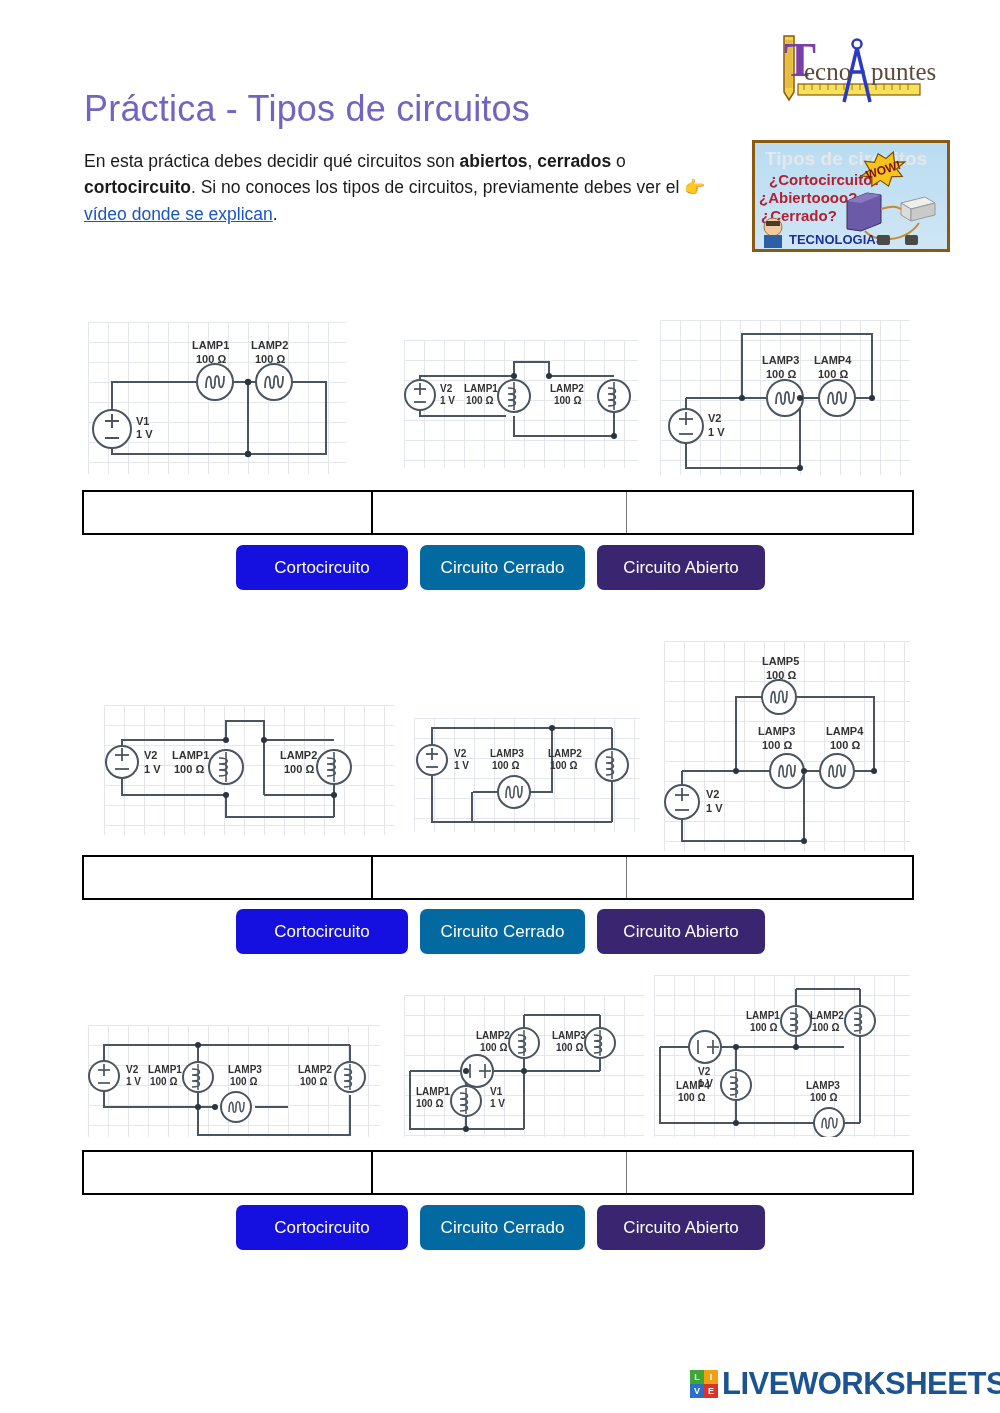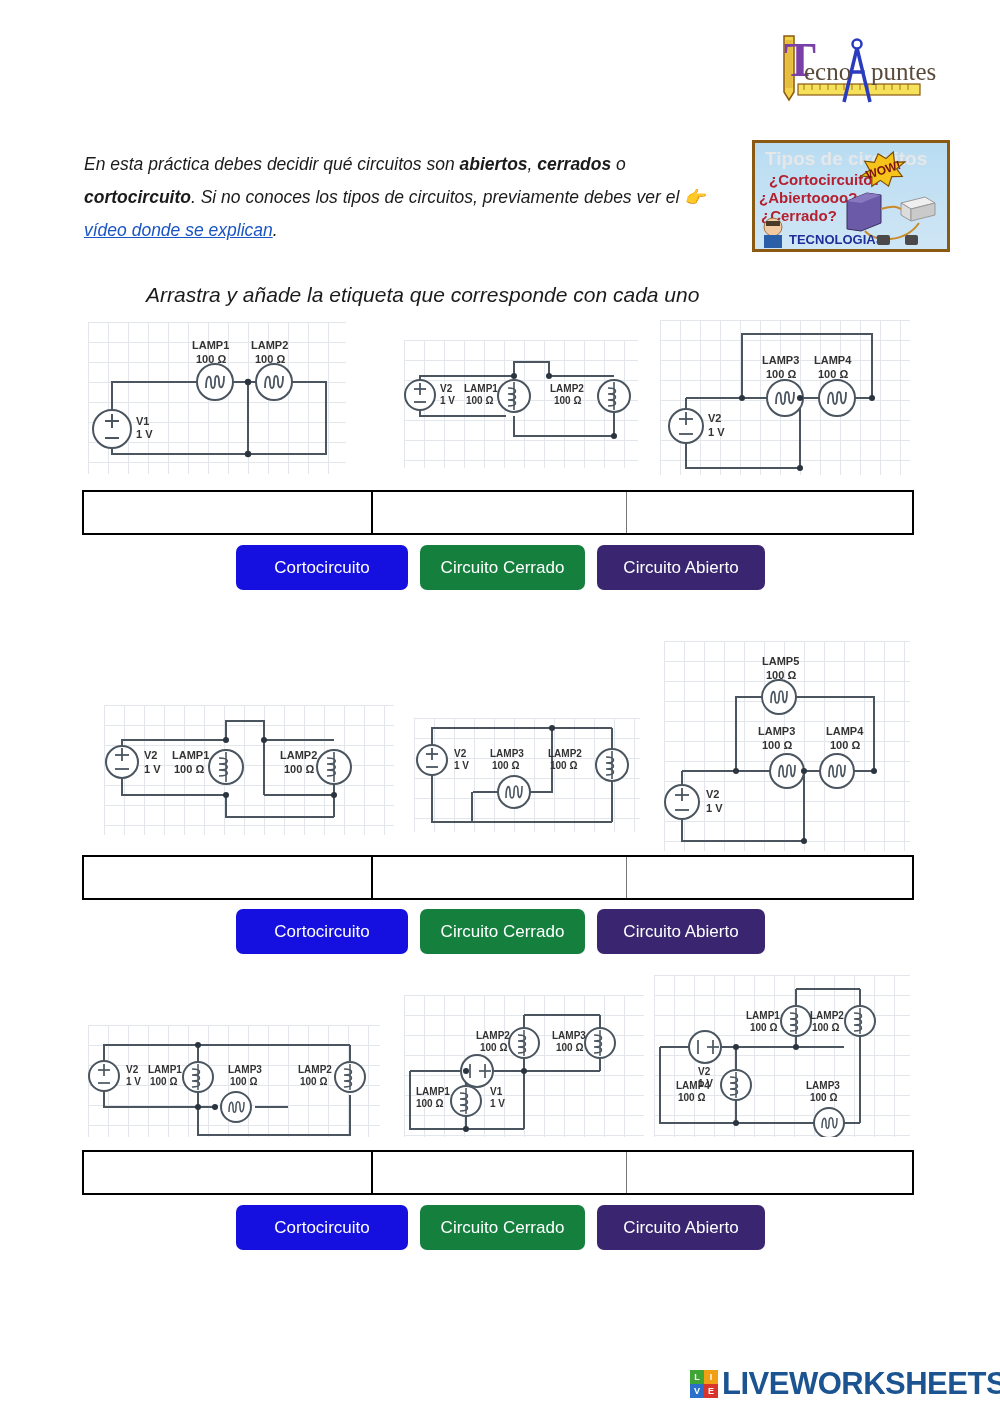--- a/index.html
+++ b/index.html
@@ -15,21 +15,21 @@
   .page { position:relative; width:1000px; height:1413px; }
 
   
   .title {
     position:absolute; left:84px; top:88px;
     font-size:36px; font-weight:400; color:#7264c0;
     letter-spacing:0.2px; white-space:nowrap;
   }
   .intro {
     position:absolute; left:84px; top:148px; width:655px;
-    font-size:17.5px; line-height:33px; color:#1b1b1b;font-style:italic;
+    font-size:17.5px; line-height:26px; color:#1b1b1b;
   }
   .intro b { font-weight:bold; }
   .link {
     color:#1a55c4; text-decoration:underline; cursor:pointer;
   }
   .hand { font-size:17px; margin-right:3px; }
 
   
   .logo-tecno {
     position:absolute; left:768px; top:28px; width:182px; height:84px;
@@ -69,21 +69,21 @@
 
   
   .labels { position:absolute; left:236px; display:flex; gap:12px; }
   .lbl {
     border-radius:7px; color:#fff; font-size:17px;
     display:flex; align-items:center; justify-content:center;
     height:45px; white-space:nowrap; cursor:pointer;
     padding:0 14px;
   }
   .lbl.corto { background:#1510e0; width:172px; }
-  .lbl.cerrado { background:#15803d; width:165px; }
+  .lbl.cerrado { background:#0369a1; width:165px; }
   .lbl.abierto { background:#3a2670; width:168px;text-align:center; }
 
   
   .footer {
     position:absolute; left:690px; top:1368px;
     display:flex; align-items:center; gap:2px;
   }
   .lw-tiles { display:flex; flex-wrap:wrap; width:28px; }
   .lw-tile {
     width:14px; height:14px; color:#fff; font-size:9px; font-weight:bold;
@@ -93,20 +93,21 @@
   .lw-text {
     font-size:31px; font-weight:bold; color:#1b5490;
     letter-spacing:-0.5px; line-height:1; margin-left:2px;
   }
 </style>
 </head>
 <body>
 
 <div class="page">
 
+  <div class="title">Práctica - Tipos de circuitos</div>
 
   <div class="intro">
     <span>En esta práctica debes decidir qué circuitos son </span><b>abiertos</b><span>, </span><b>cerrados</b><span> o </span><b>cortocircuito</b><span>. Si no conoces los tipos de circuitos, previamente debes ver el </span><span class="hand">👉</span><a class="link">vídeo donde se explican</a><span>.</span>
   </div>
 
   <div class="logo-tecno">
     <svg width="182" height="84" viewBox="0 0 182 84">
 
       <g>
         <polygon points="16,8 26,8 26,64 21,72 16,64" fill="#f2d24a" stroke="#8a5a12" stroke-width="1.5"></polygon>
@@ -186,21 +187,20 @@
         <rect x="11" y="78" width="14" height="5" fill="#4a3a2a"></rect>
       </g>
       <text x="34" y="101" font-family="Liberation Sans, sans-serif" font-size="13" font-weight="bold" fill="#1e2f9a">TECNOLOGIAS</text>
       <g>
         <rect x="122" y="92" width="13" height="10" rx="2" fill="#4a4a4a"></rect>
         <rect x="150" y="92" width="13" height="10" rx="2" fill="#4a4a4a"></rect>
       </g>
     </svg>
   </div>
 
-  <div class="instruction">Arrastra y añade la etiqueta que corresponde con cada uno</div>
 
   <div class="circuit" style="left:88px; top:322px; width:258px; height:152px;">
     <svg width="258" height="152" viewBox="0 0 258 152">
       <g stroke="#4a5560" stroke-width="2" fill="none">
         <path d="M24,95 L24,60 L110,60"></path>
         <path d="M145,60 L160,60 L160,60"></path>
         <path d="M160,60 L160,60"></path>
         <path d="M145,60 L168,60"></path>
         <path d="M203,60 L238,60 L238,132 L24,132 L24,120"></path>
         <line x1="160" y1="60" x2="160" y2="132"></line>

